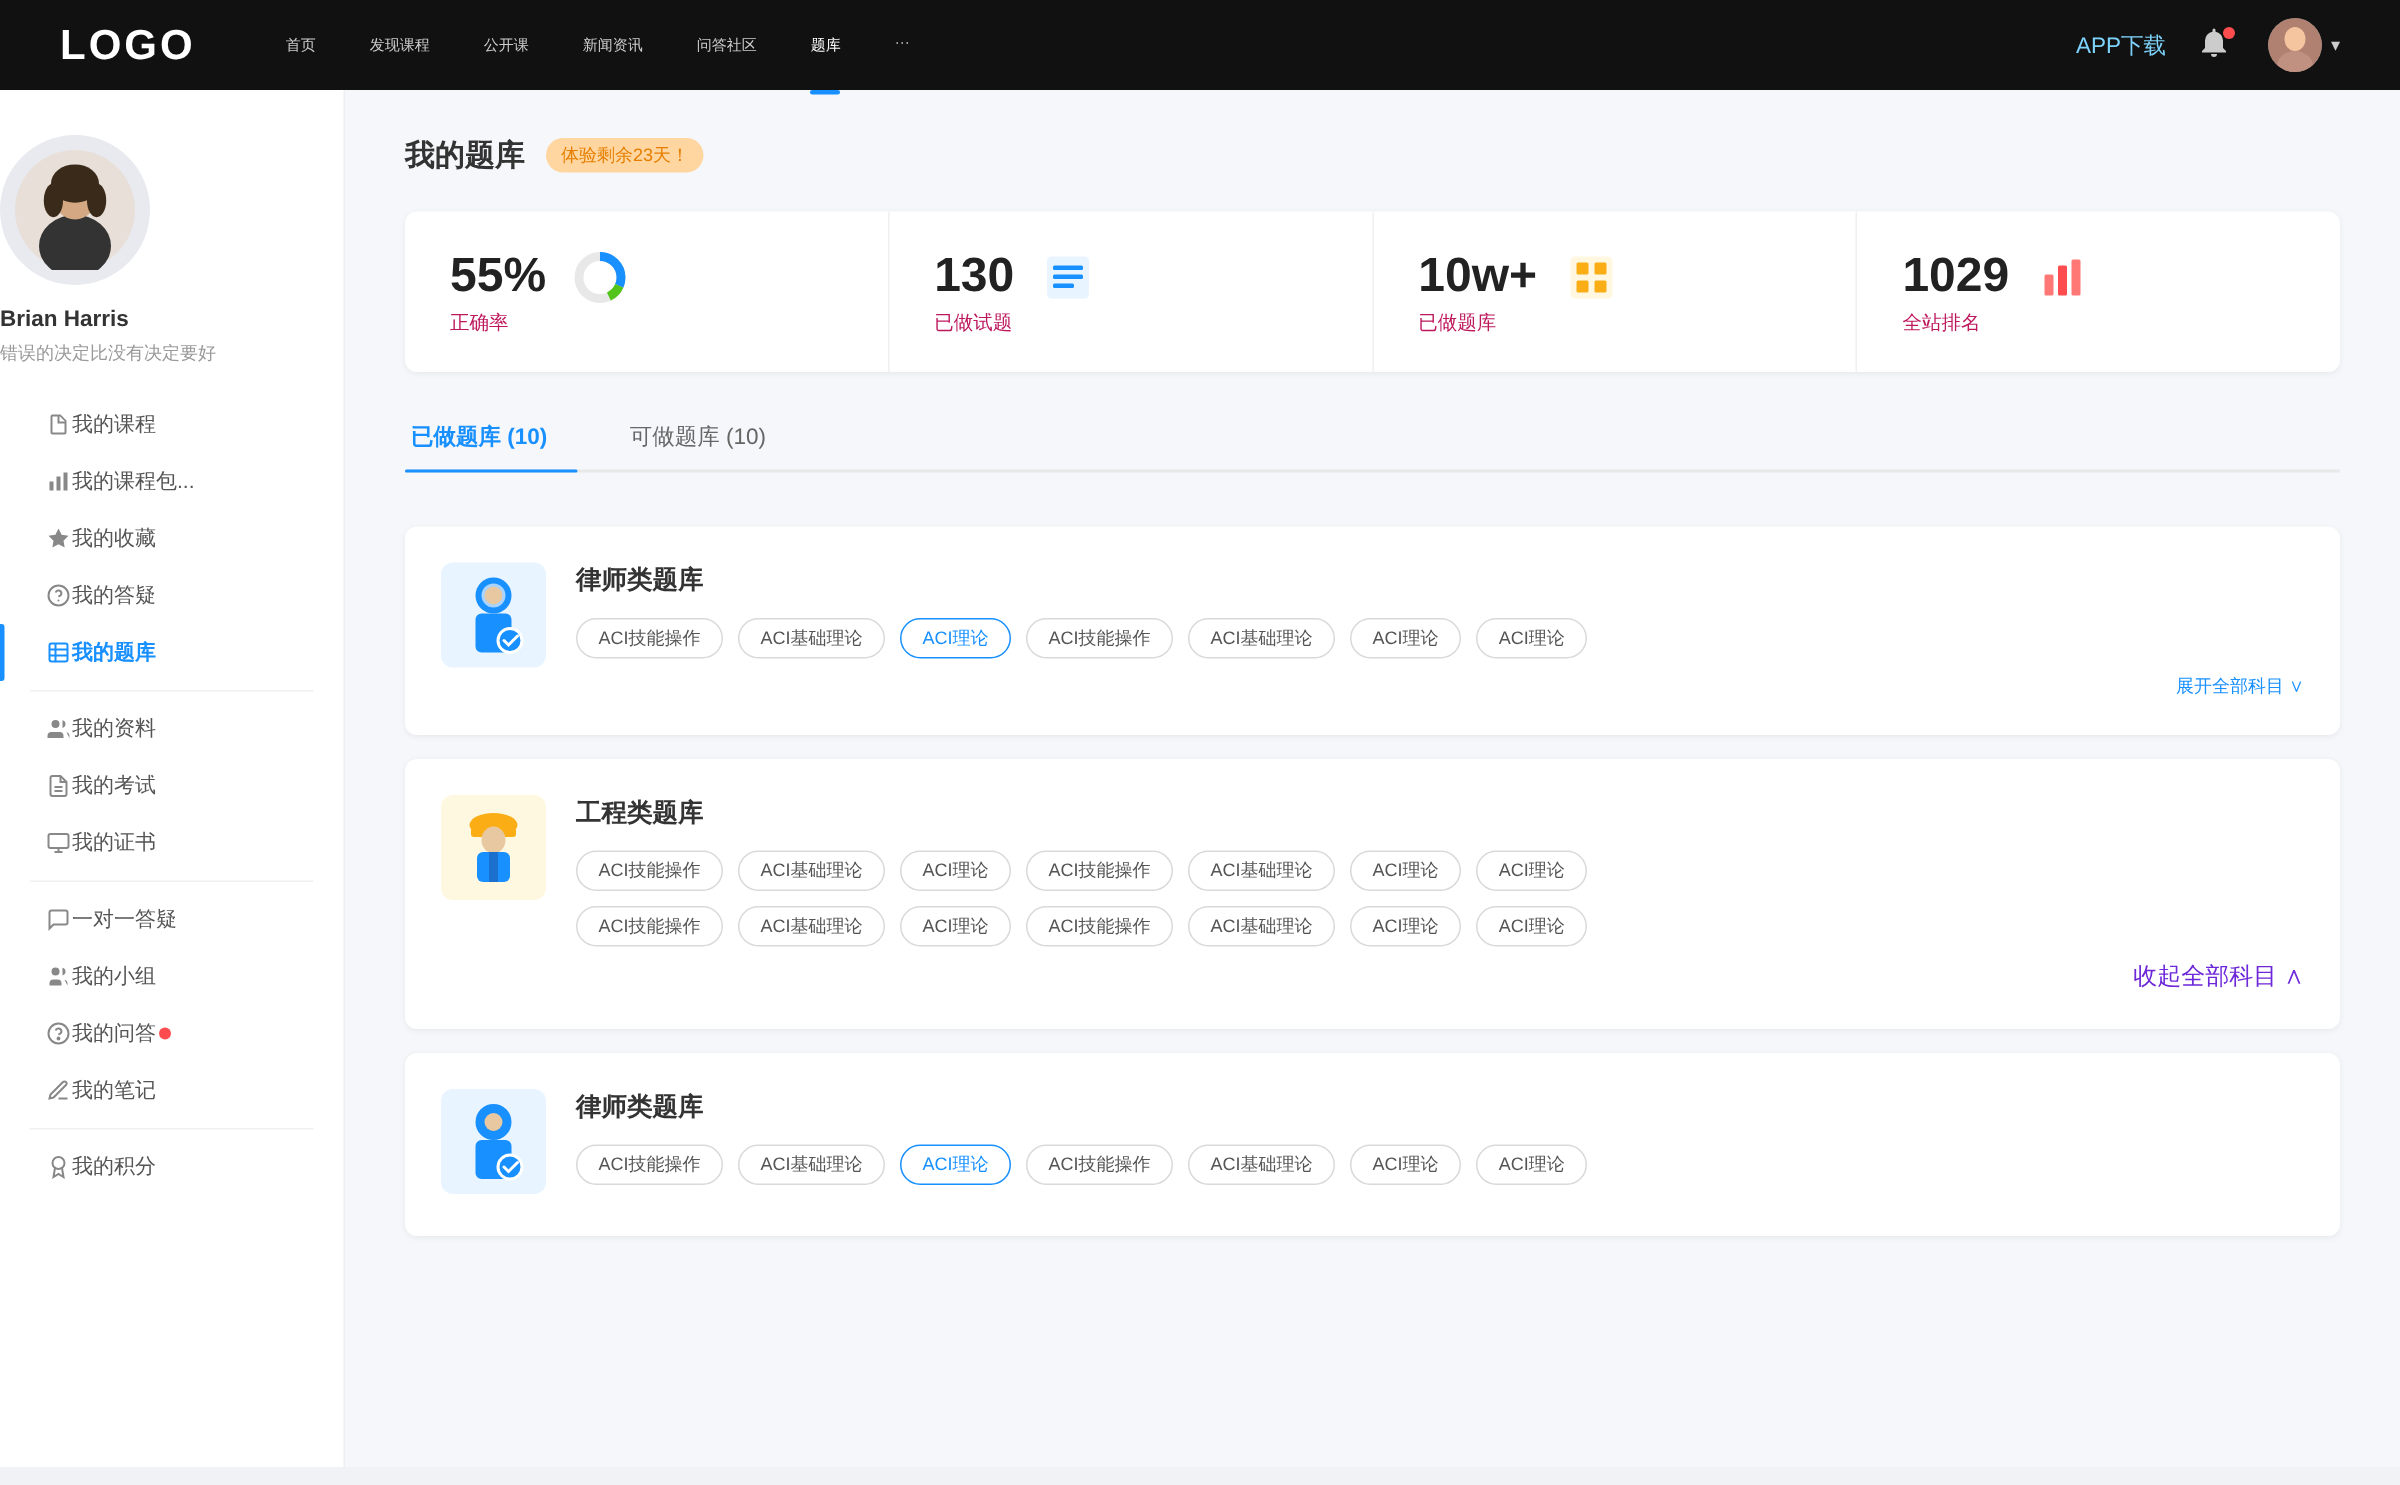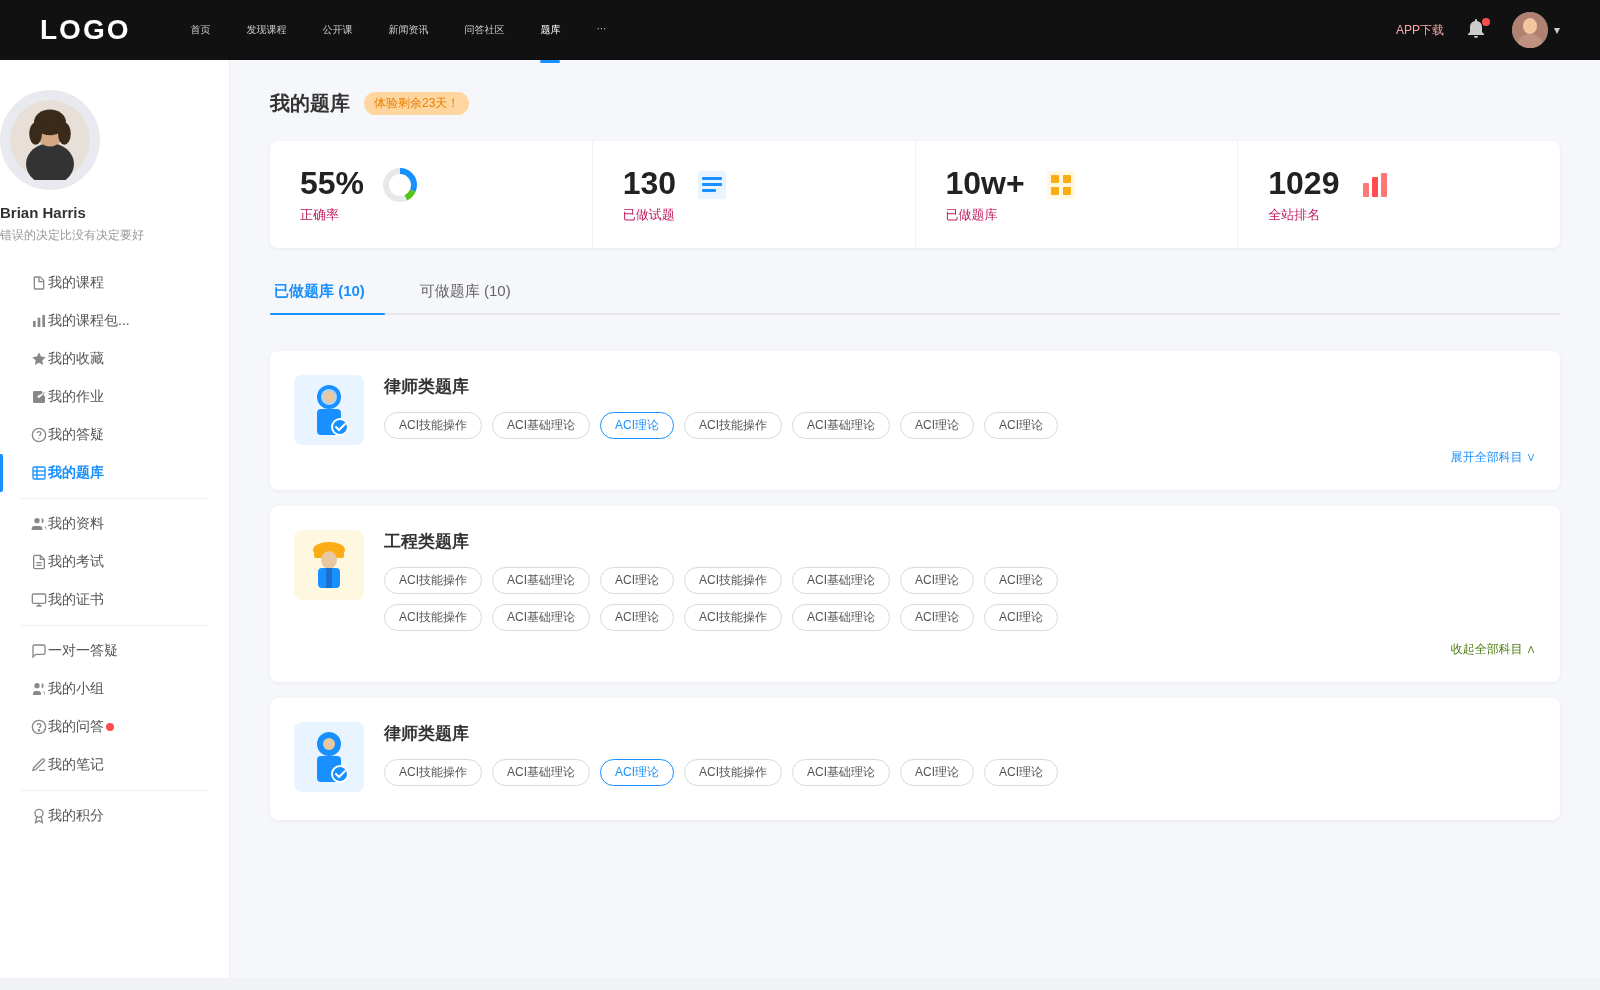--- a/index.html
+++ b/index.html
@@ -45,22 +45,22 @@
       height: 3px;
       background: #1890ff;
       border-radius: 2px;
     }
     .navbar-right {
       display: flex;
       align-items: center;
       gap: 20px;
     }
     .navbar-app {
-      color: #fca5a5;
-      font-size: 12px;
+      color: #7dd3fc;
+      font-size: 15px;
       cursor: pointer;
     }
     .bell-icon {
       width: 28px;
       height: 28px;
       position: relative;
       cursor: pointer;
     }
     .bell-icon svg { fill: #ccc; }
     .bell-dot {
@@ -321,22 +321,22 @@
     }
     .expand-link {
       text-align: right;
       font-size: 12px;
       color: #1890ff;
       cursor: pointer;
       margin-top: 6px;
     }
     .collapse-link {
       text-align: right;
-      font-size: 12px;
-      color: #4d7c0f;
+      font-size: 16px;
+      color: #6d28d9;
       cursor: pointer;
       margin-top: 6px;
     }
   </style>
 </head>
 <body>
 
 <nav class="navbar">
   <div class="navbar-logo">LOGO</div>
   <div class="navbar-links">
@@ -411,28 +411,20 @@
 
       <div class="sidebar-item">
         <span class="sidebar-icon">
           <svg width="16" height="16" viewBox="0 0 24 24" fill="#888">
               <path d="M12 2l3.09 6.26L22 9.27l-5 4.87 1.18 6.88L12 17.77l-6.18 3.25L7 14.14 2 9.27l6.91-1.01L12 2z"></path>
             </svg>
         </span>
         <span>我的收藏</span>
       </div>
 
-      <div class="sidebar-item">
-        <span class="sidebar-icon">
-          <svg width="16" height="16" viewBox="0 0 24 24" fill="#888">
-              <path d="M9 11l3 3L22 4M21 12v7a2 2 0 0 1-2 2H5a2 2 0 0 1-2-2V5a2 2 0 0 1 2-2h11"></path>
-            </svg>
-        </span>
-        <span>我的作业</span>
-      </div>
 
       <div class="sidebar-item">
         <span class="sidebar-icon">
           <svg width="16" height="16" viewBox="0 0 24 24" fill="#888">
               <circle cx="12" cy="12" r="10" stroke="#888" stroke-width="2" fill="none"></circle>
               <path d="M9.09 9a3 3 0 0 1 5.83 1c0 2-3 3-3 3" stroke="#888" stroke-width="2" fill="none"></path>
               <circle cx="12" cy="17" r="1" fill="#888"></circle>
             </svg>
         </span>
         <span>我的答疑</span>

